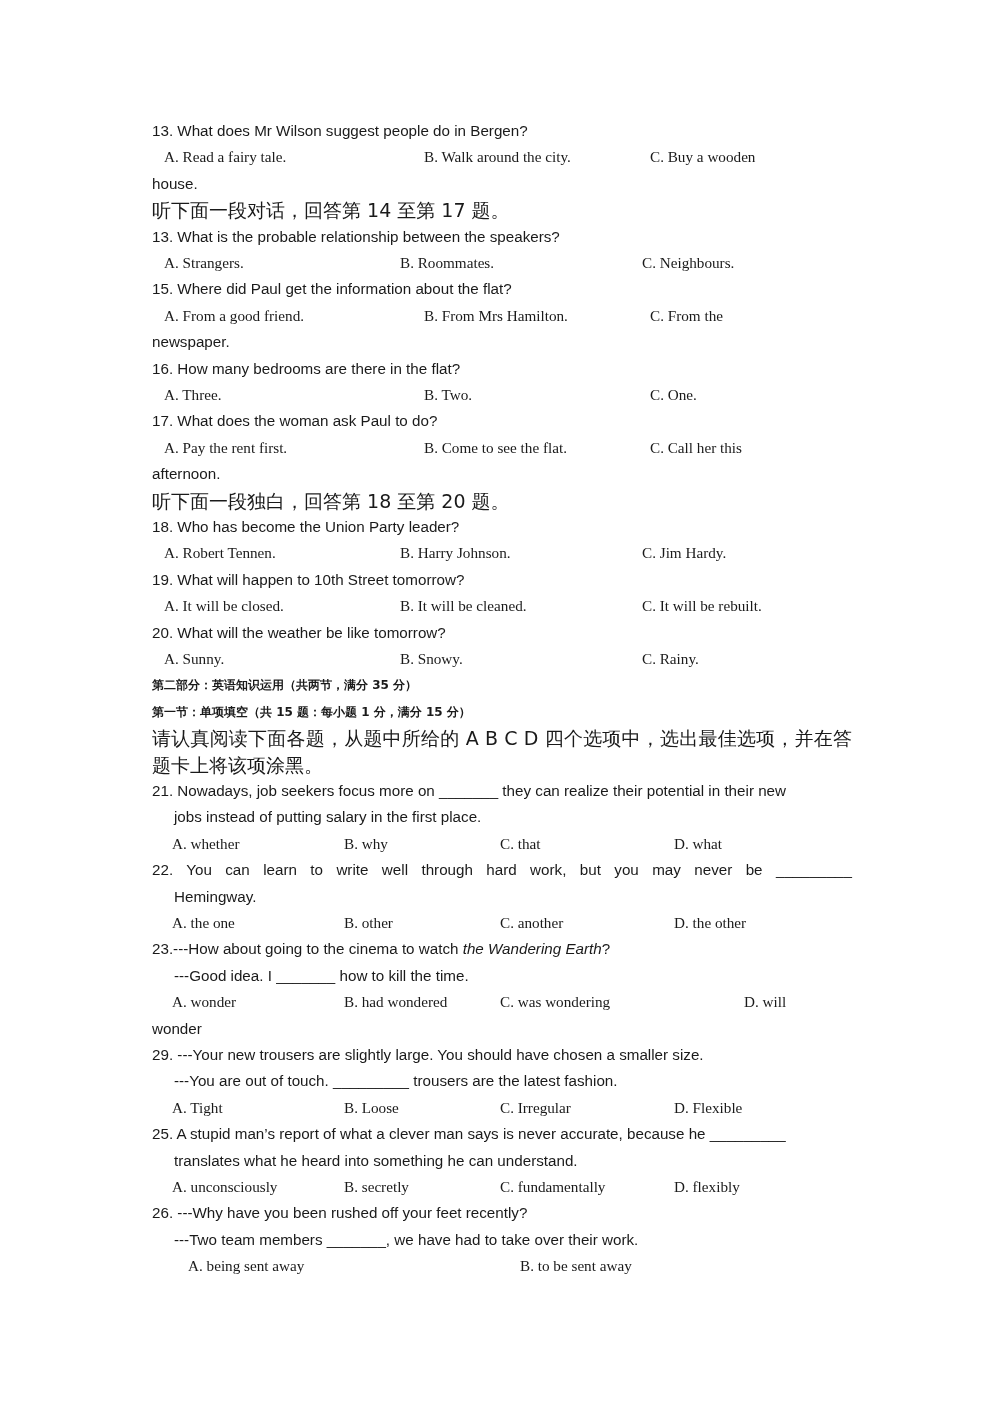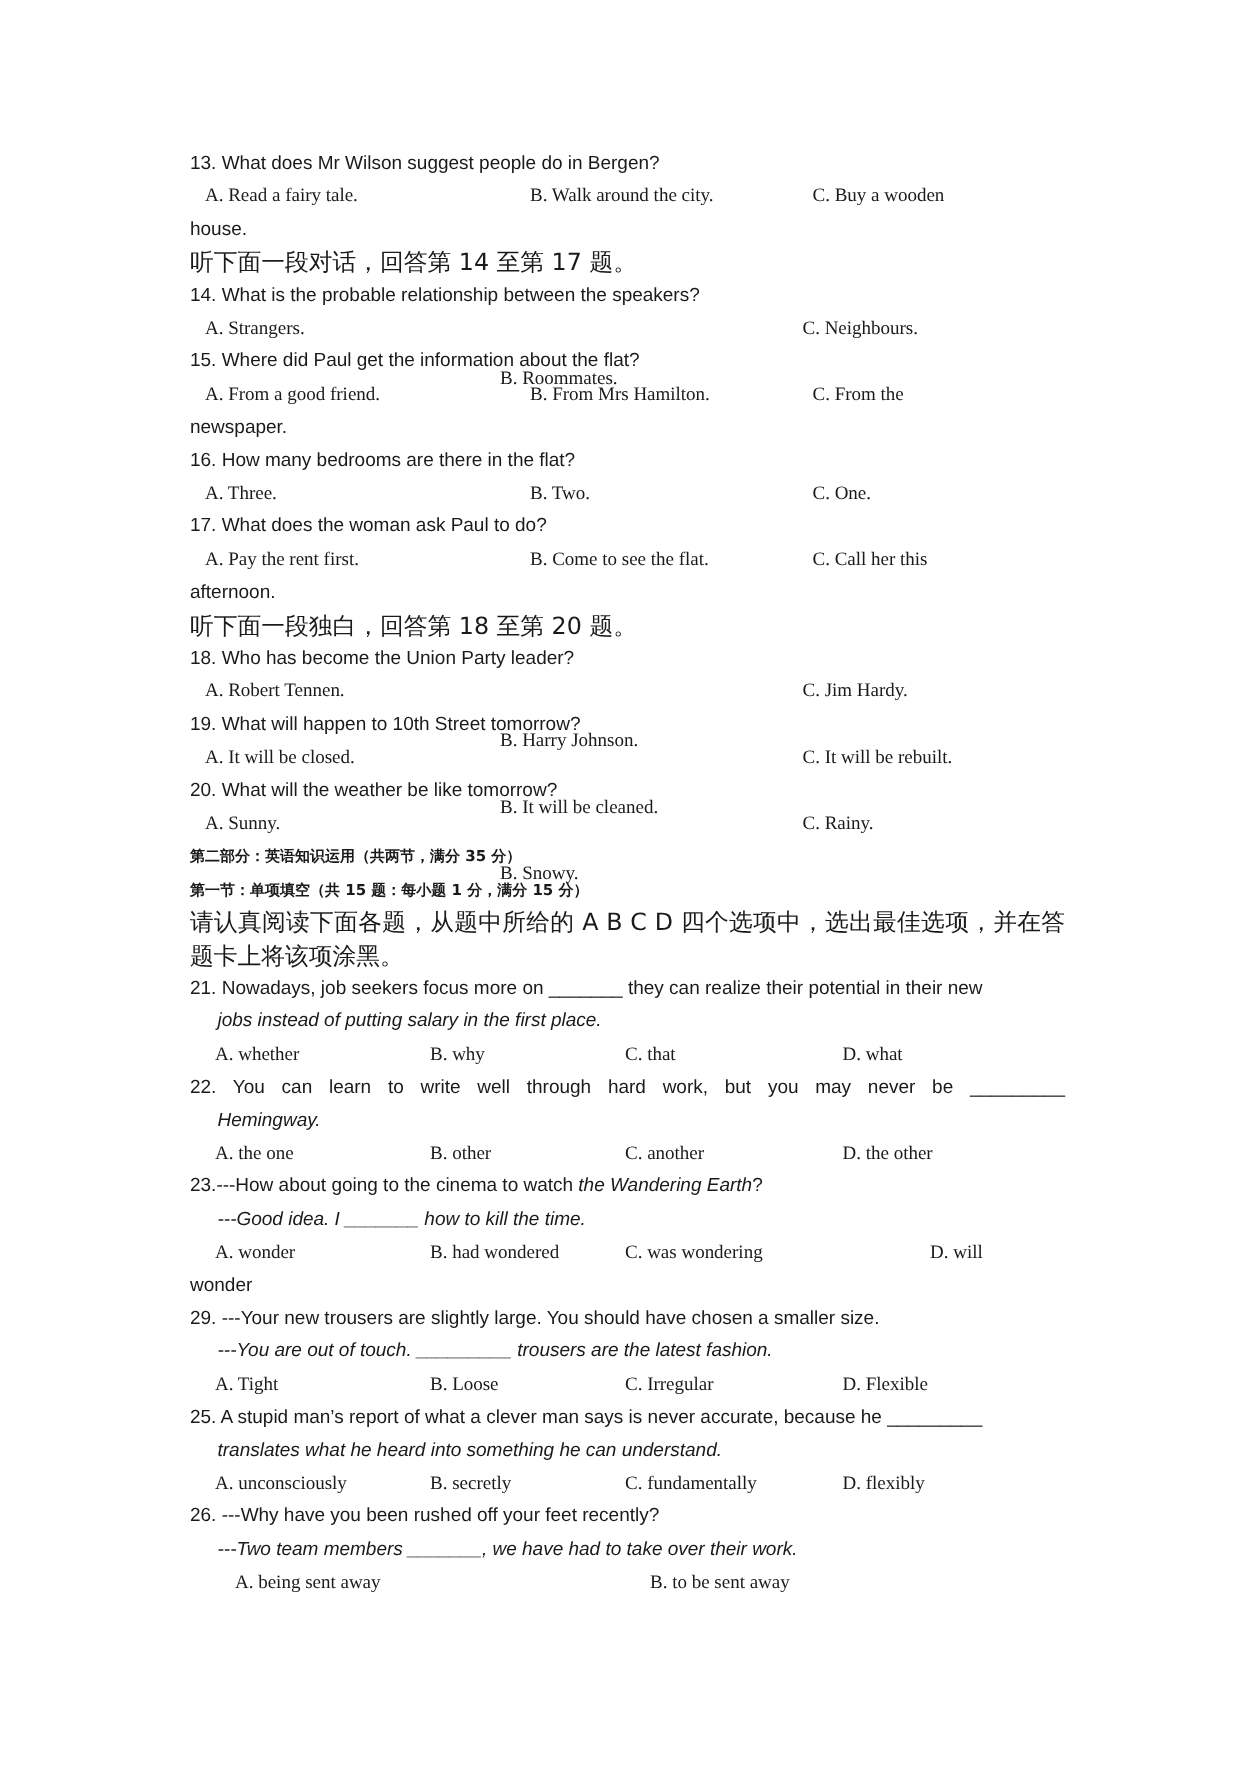--- a/index.html
+++ b/index.html
@@ -25,21 +25,20 @@
     width: 700px;
     font-size: 15.2px;
     line-height: 26.4px;
   }
   .q {               
     white-space: pre-wrap;
   }
   .q-ind {           
     padding-left: 22px;
     white-space: pre-wrap;
-    font-style: italic;
   }
   .zh {
     font-family: "DejaVu Sans", "Liberation Sans", sans-serif;
     font-size: 19px;
   }
   .zh-bold {
     font-family: "DejaVu Sans", "Liberation Sans", sans-serif;
     font-weight: bold;
     font-size: 12px;
   }
@@ -65,21 +64,21 @@
     position: absolute;
     top: 0;
     display: inline-block;
   }
   
   .o-a1 { left: 12px; }
   .o-b1 { left: 272px; }
   .o-c1 { left: 498px; }
   
   .o-a2 { left: 12px; }
-  .o-b2 { left: 248px; margin-top: 40px; }
+  .o-b2 { left: 248px; }
   .o-c2 { left: 490px; }
   
   .o-a3 { left: 20px; text-align: center; }
   .o-b3 { left: 192px; }
   .o-c3 { left: 348px; }
   .o-d3 { left: 522px; }
   
   .o-a4 { left: 36px; }
   .o-b4 { left: 368px; }
 
@@ -97,21 +96,21 @@
     <div class="q">13. What does Mr Wilson suggest people do in Bergen?</div>
     <div class="opts">
       <span class="o-a1">A. Read a fairy tale.</span>
       <span class="o-b1">B. Walk around the city.</span>
       <span class="o-c1">C. Buy a  wooden</span>
     </div>
     <div class="overflow">house.</div>
 
     <div class="zh">听下面一段对话，回答第 14 至第 17 题。</div>
 
-    <div class="q">14. What is the probable relationship between the speakers?</div>
+    <div class="q">13. What is the probable relationship between the speakers?</div>
     <div class="opts">
       <span class="o-a2">A. Strangers.</span>
       <span class="o-b2">B. Roommates.</span>
       <span class="o-c2">C. Neighbours.</span>
     </div>
 
     <div class="q">15. Where did Paul get the information about the flat?</div>
     <div class="opts">
       <span class="o-a1">A. From a good friend.</span>
       <span class="o-b1">B. From Mrs Hamilton.</span>

